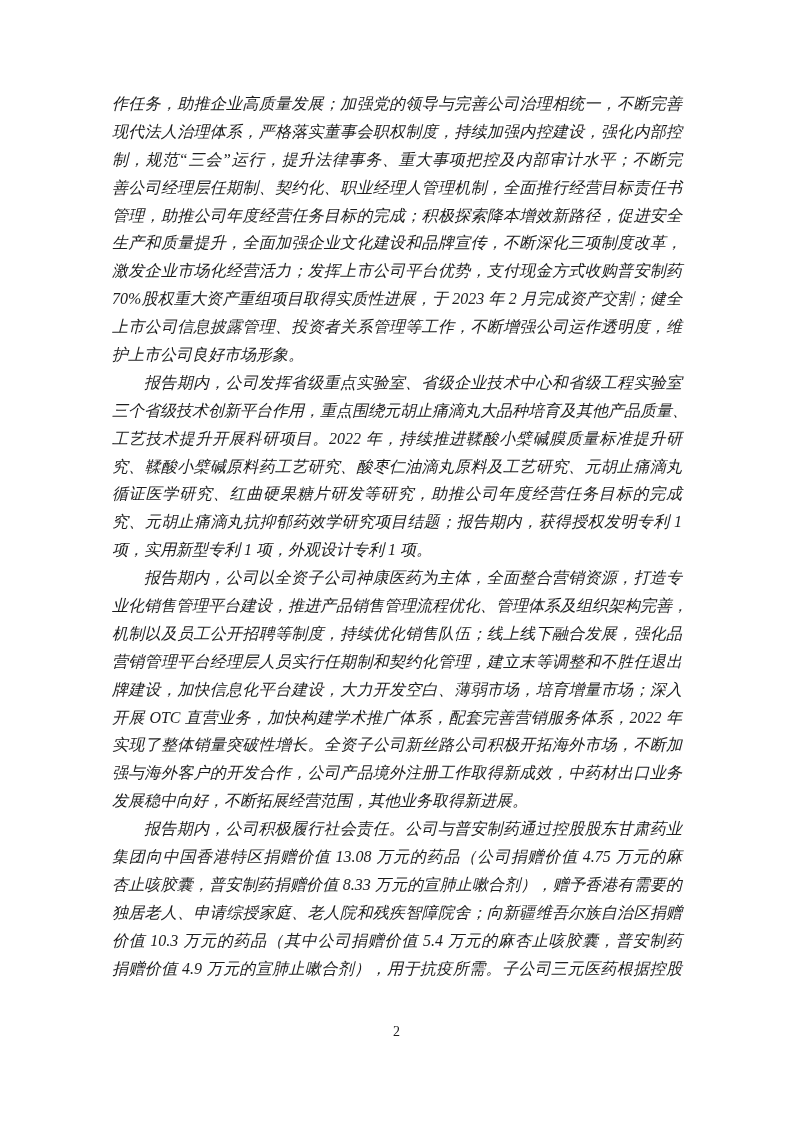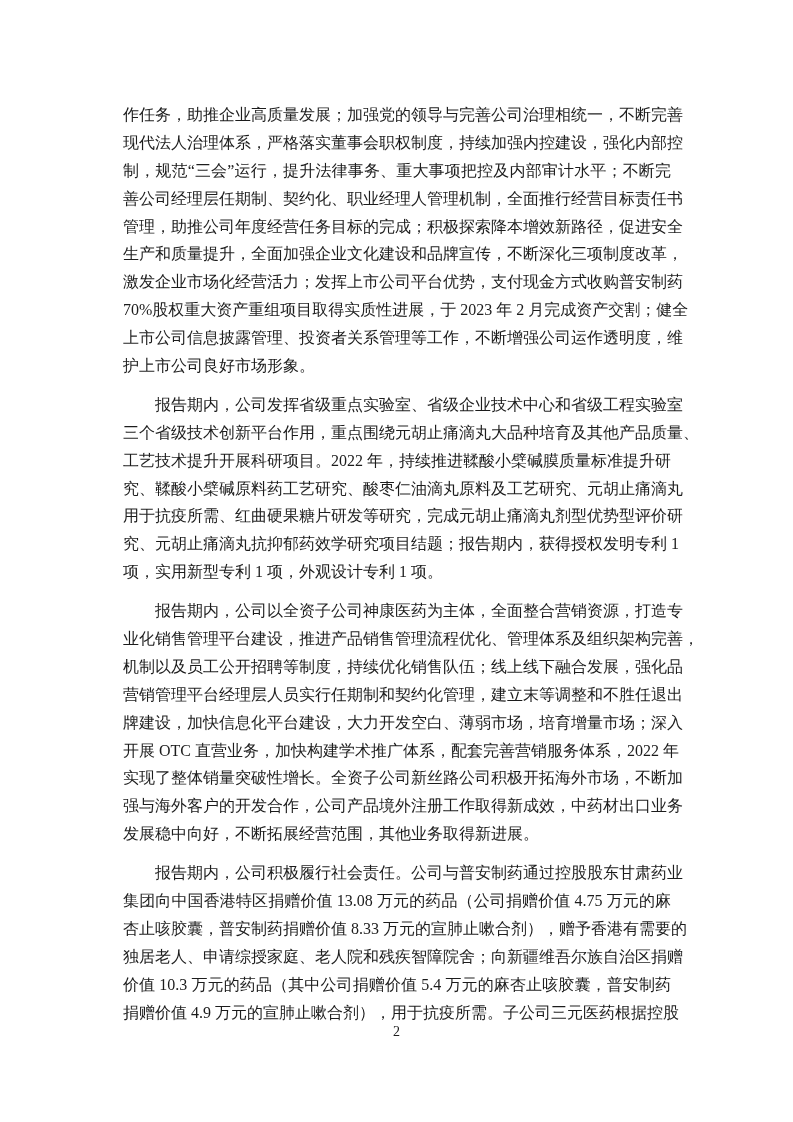--- a/index.html
+++ b/index.html
@@ -16,22 +16,23 @@
     font-family: "Liberation Serif", "DejaVu Serif", serif;
     overflow: hidden;
   }
   .text-block {
     position: absolute;
     left: 112px;
     top: 90px;
     width: 570px;
   }
   .paragraph {
-    margin: 11px;
+    margin: 0;
     padding: 0;
+    font-style: italic;
   }
   .line {
     font-size: 16px;
     height: 27.9px;
     line-height: 27.9px;
     white-space: nowrap;
     text-align: justify;
     text-align-last: justify;
     -moz-text-align-last: justify;
     letter-spacing: 0;
@@ -70,21 +71,21 @@
         <div class="line">激发企业市场化经营活力；发挥上市公司平台优势，支付现金方式收购普安制药</div>
         <div class="line">70%股权重大资产重组项目取得实质性进展，于 2023 年 2 月完成资产交割；健全</div>
         <div class="line">上市公司信息披露管理、投资者关系管理等工作，不断增强公司运作透明度，维</div>
         <div class="line last-left">护上市公司良好市场形象。</div>
       </div>
       <div class="paragraph">
         <div class="line indent">报告期内，公司发挥省级重点实验室、省级企业技术中心和省级工程实验室</div>
         <div class="line">三个省级技术创新平台作用，重点围绕元胡止痛滴丸大品种培育及其他产品质量、</div>
         <div class="line">工艺技术提升开展科研项目。2022 年，持续推进鞣酸小檗碱膜质量标准提升研</div>
         <div class="line">究、鞣酸小檗碱原料药工艺研究、酸枣仁油滴丸原料及工艺研究、元胡止痛滴丸</div>
-        <div class="line">用于抗疫所需、红曲硬果糖片研发等研究，完成元胡止痛滴丸剂型优势型评价研</div>
+        <div class="line">循证医学研究、红曲硬果糖片研发等研究，助推公司年度经营任务目标的完成</div>
         <div class="line">究、元胡止痛滴丸抗抑郁药效学研究项目结题；报告期内，获得授权发明专利 1</div>
         <div class="line last-left">项，实用新型专利 1 项，外观设计专利 1 项。</div>
       </div>
       <div class="paragraph">
         <div class="line indent">报告期内，公司以全资子公司神康医药为主体，全面整合营销资源，打造专</div>
         <div class="line">业化销售管理平台建设，推进产品销售管理流程优化、管理体系及组织架构完善，</div>
         <div class="line">机制以及员工公开招聘等制度，持续优化销售队伍；线上线下融合发展，强化品</div>
         <div class="line">营销管理平台经理层人员实行任期制和契约化管理，建立末等调整和不胜任退出</div>
         <div class="line">牌建设，加快信息化平台建设，大力开发空白、薄弱市场，培育增量市场；深入</div>
         <div class="line">开展 OTC 直营业务，加快构建学术推广体系，配套完善营销服务体系，2022 年</div>

